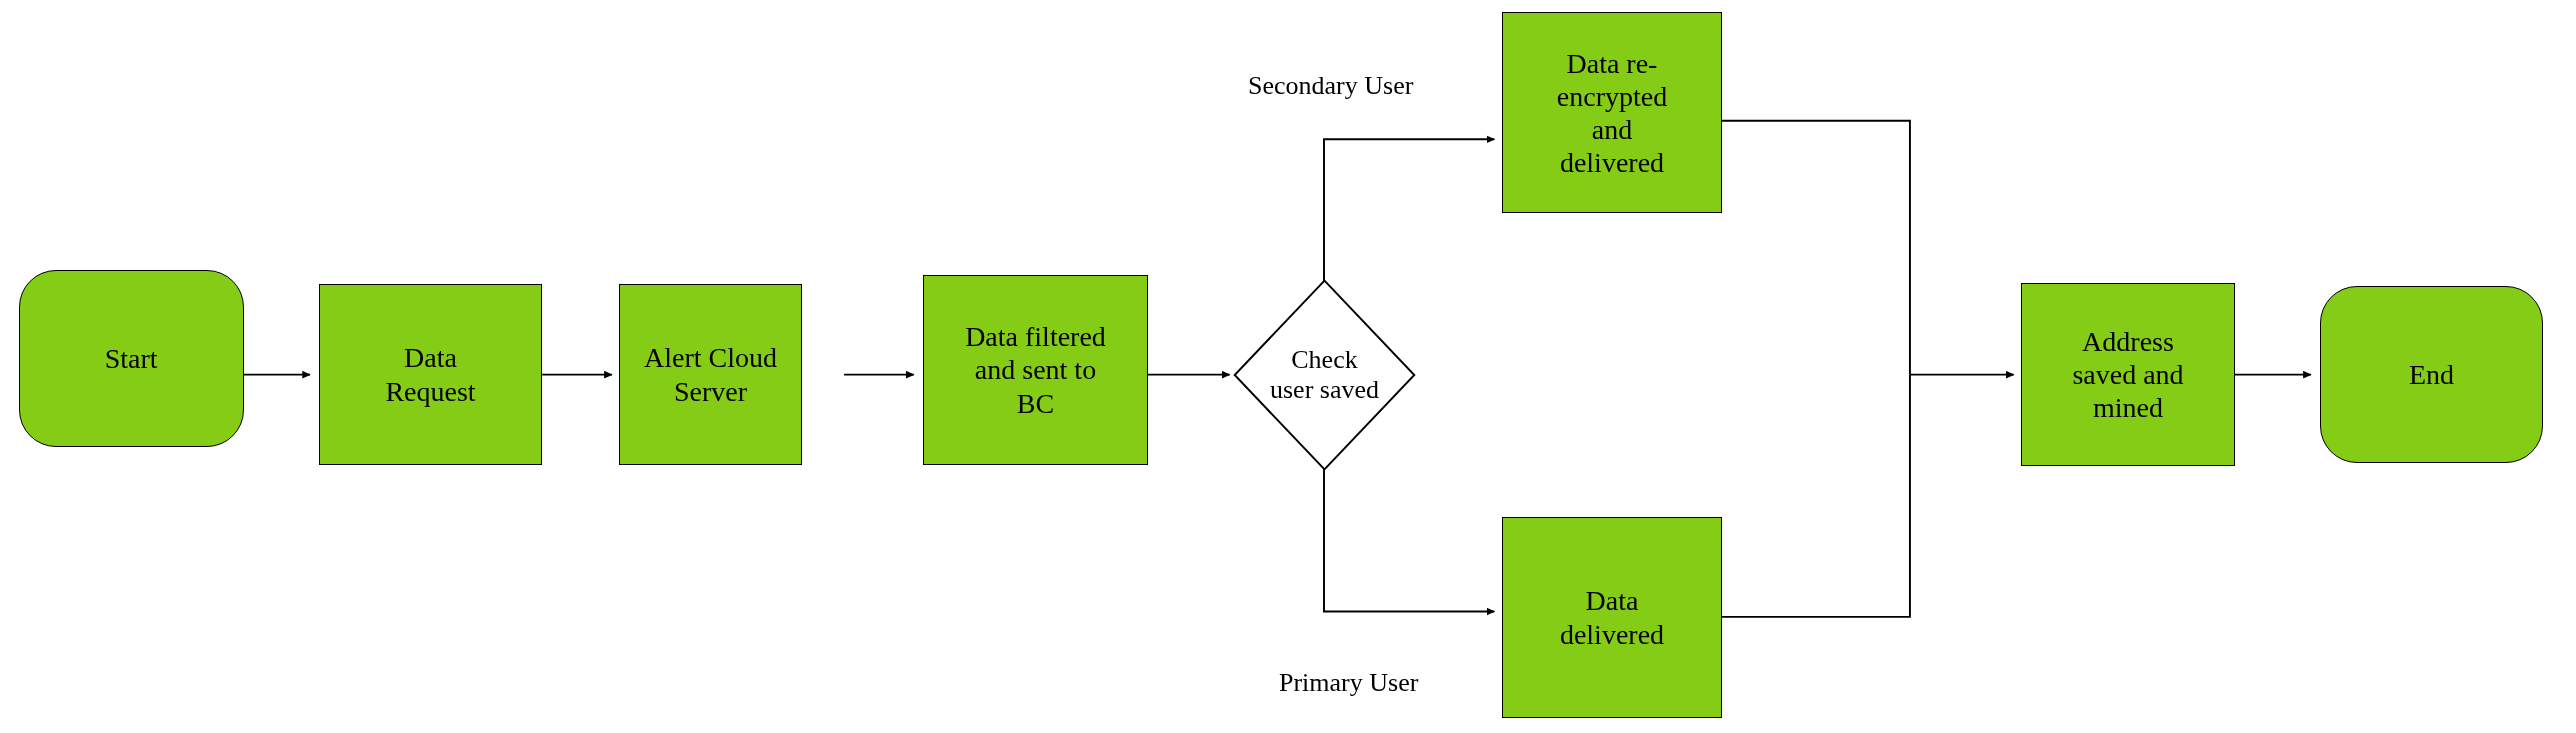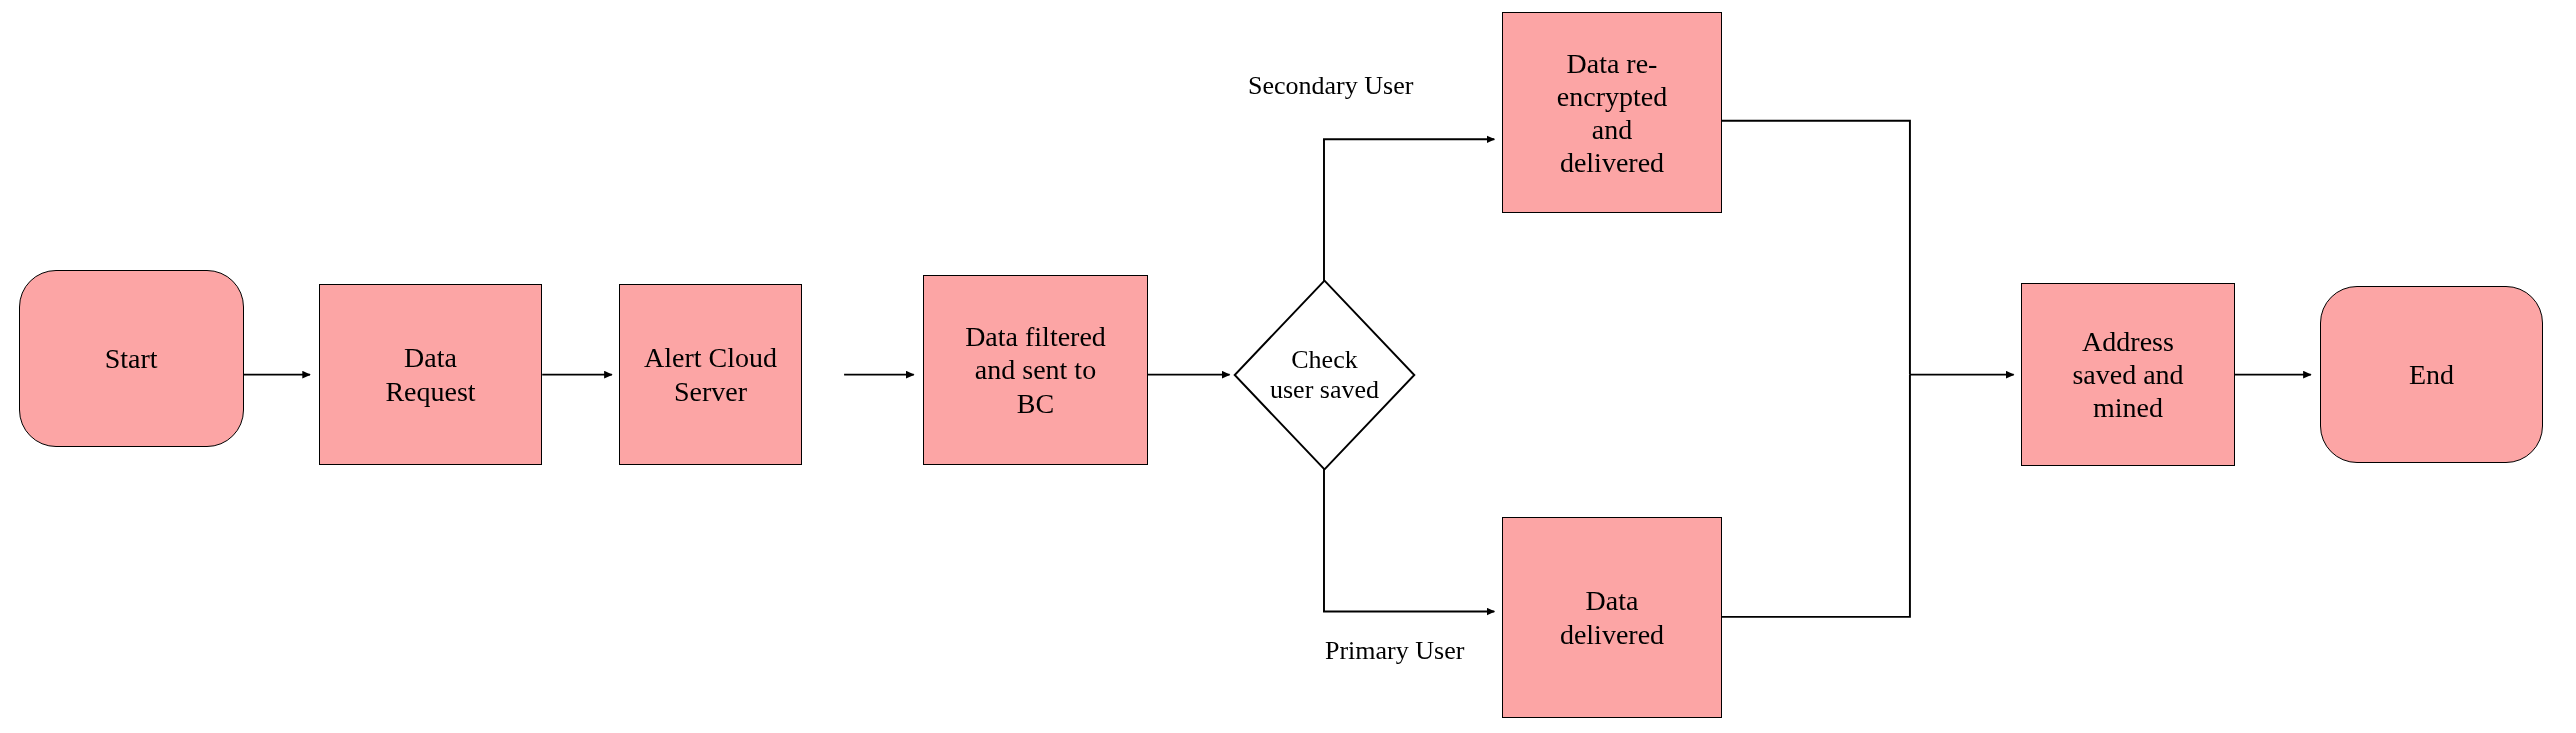--- a/index.html
+++ b/index.html
@@ -13,21 +13,21 @@
     height: 733px;
     background: #ffffff;
     font-family: "Liberation Serif", serif;
     color: #000000;
     overflow: hidden;
   }
   .node {
     position: absolute;
     box-sizing: border-box;
     border: 1.5px solid #000000;
-    background: #fca5a5;
+    background: #84cc16;
     display: flex;
     align-items: center;
     justify-content: center;
     text-align: center;
     line-height: 1.18;
     font-size: 28px;
     padding: 3.1px 4.6px;
   }
   .terminator {
     border-radius: 37px;
@@ -152,18 +152,18 @@
   <div class="node" style="left:2021px; top:283px; width:214px; height:183px; white-space:pre-line;">
     <span>Address
 saved and
 mined</span>
   </div>
 
   <div class="edge-label" style="left:1248px; top:71px;">
     <span>Secondary User</span>
   </div>
 
-  <div class="edge-label" style="left:1279px; top:636px;margin-left:46px;">
+  <div class="edge-label" style="left:1279px; top:668px;">
     <span>Primary User</span>
   </div>
 
 </div>
 
 
 </body></html>

